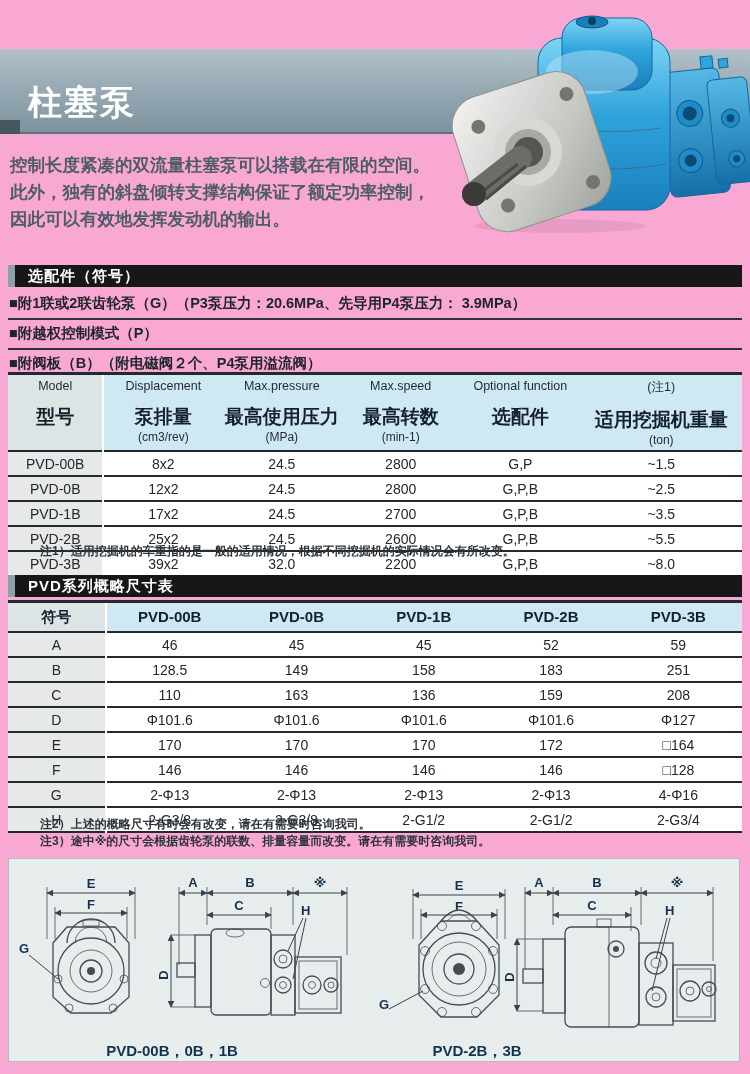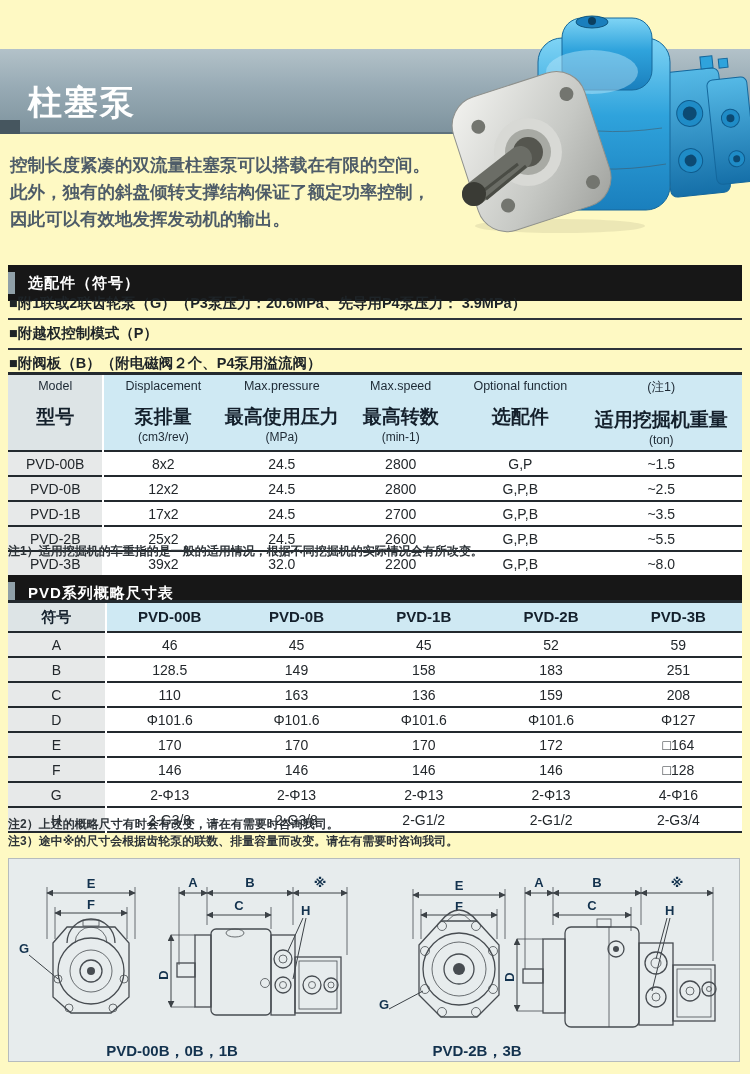--- a/index.html
+++ b/index.html
@@ -1,34 +1,34 @@
 <!DOCTYPE html>
 <html><head>
 <meta charset="utf-8">
 <style>
   html,body{margin:0;padding:0;background:#fff;}
-  .page{position:relative;width:750px;height:1074px;background:#fef9c3;overflow:hidden;
+  .page{position:relative;width:750px;height:1074px;background:#f9a8d4;overflow:hidden;
         font-family:"Liberation Sans","DejaVu Sans",sans-serif;}
 
   
   .band{position:absolute;left:0;top:49px;width:750px;height:83px;
         background:linear-gradient(180deg,#b3c2c9 0%,#98abb5 45%,#7e939e 100%);
         border-bottom:2px solid #5f727d;}
   .band-title{position:absolute;left:28px;bottom:6px;color:#fff;font-size:34px;font-weight:bold;letter-spacing:2px;}
   .band-notch{position:absolute;left:0;bottom:-2px;width:20px;height:14px;background:#46565f;}
 
   
   .photo{position:absolute;top:0;right:0;width:310px;height:235px;z-index:5;}
 
   
   .desc{position:absolute;left:10px;top:152px;width:430px;
         font-size:17.5px;font-weight:bold;color:#4e5c68;line-height:27px;}
 
   
-  .sec-bar{position:absolute;left:8px;width:734px;height:36px;background:#171717;display:flex;align-items:center;}
+  .sec-bar{position:absolute;left:8px;width:734px;height:22px;background:#171717;display:flex;align-items:center;}
   .sec-accent{width:7px;height:22px;background:#90a0a8;margin-right:13px;flex:none;}
   .sec-title{color:#fff;font-weight:bold;font-size:15px;letter-spacing:1px;}
 
   
   .opts{position:absolute;left:8px;top:290px;width:734px;}
   .opt{font-size:14.5px;font-weight:bold;color:#1e2428;padding:4px 0 5px 1px;border-bottom:2px solid #2e343a;}
 
   
   table{width:734px;border-collapse:collapse;table-layout:fixed;}
   .spec-wrap{position:absolute;left:8px;top:372px;}
@@ -41,21 +41,21 @@
   thead th:first-child{background:#dde4e6;}
   th:first-child,td:first-child{border-right:2px solid #fff;}
   tbody td{height:23px;font-size:14px;color:#23282c;background:#fff;}
   tbody td:first-child{background:#e7e9e9;}
   .h-en{display:block;font-size:12.5px;color:#1d2934;font-weight:normal;}
   .h-cn{display:block;font-size:19px;font-weight:bold;color:#14202c;margin-top:11px;}
   .h-unit{display:block;font-size:12px;color:#1d2934;font-weight:normal;margin-top:0;min-height:14px;}
   .dim-table thead th{font-size:15px;font-weight:bold;color:#14202c;padding:5px 0 4px;}
 
   
-  .note{position:absolute;left:8px;font-size:12px;font-weight:bold;color:#2d3338;}
+  .note{position:absolute;left:8px;font-size:12px;font-weight:bold;color:#2d3338;padding-left:32px;}
   .note1{top:543px;}
   .note2{top:816px;}
   .note3{top:833px;}
 
   
   .panel{position:absolute;left:8px;top:858px;width:732px;height:204px;
          background:#e7eced;border:1px solid #b6bcbe;box-sizing:border-box;}
   .panel svg{display:block;}
   .out{fill:none;stroke:#474c51;stroke-width:1.3;}
   .thin{fill:none;stroke:#474c51;stroke-width:0.8;}

